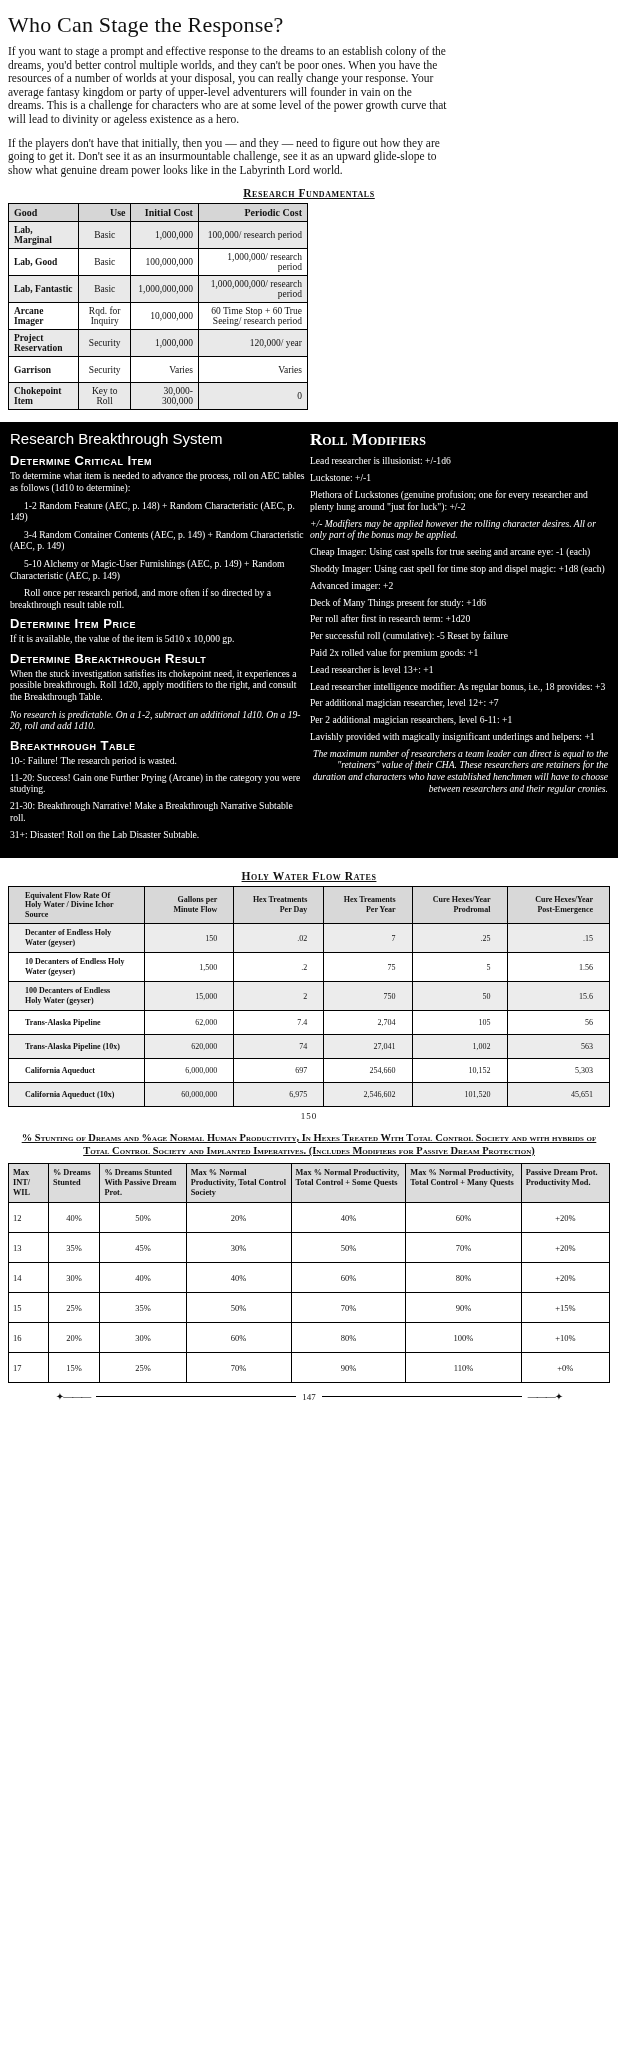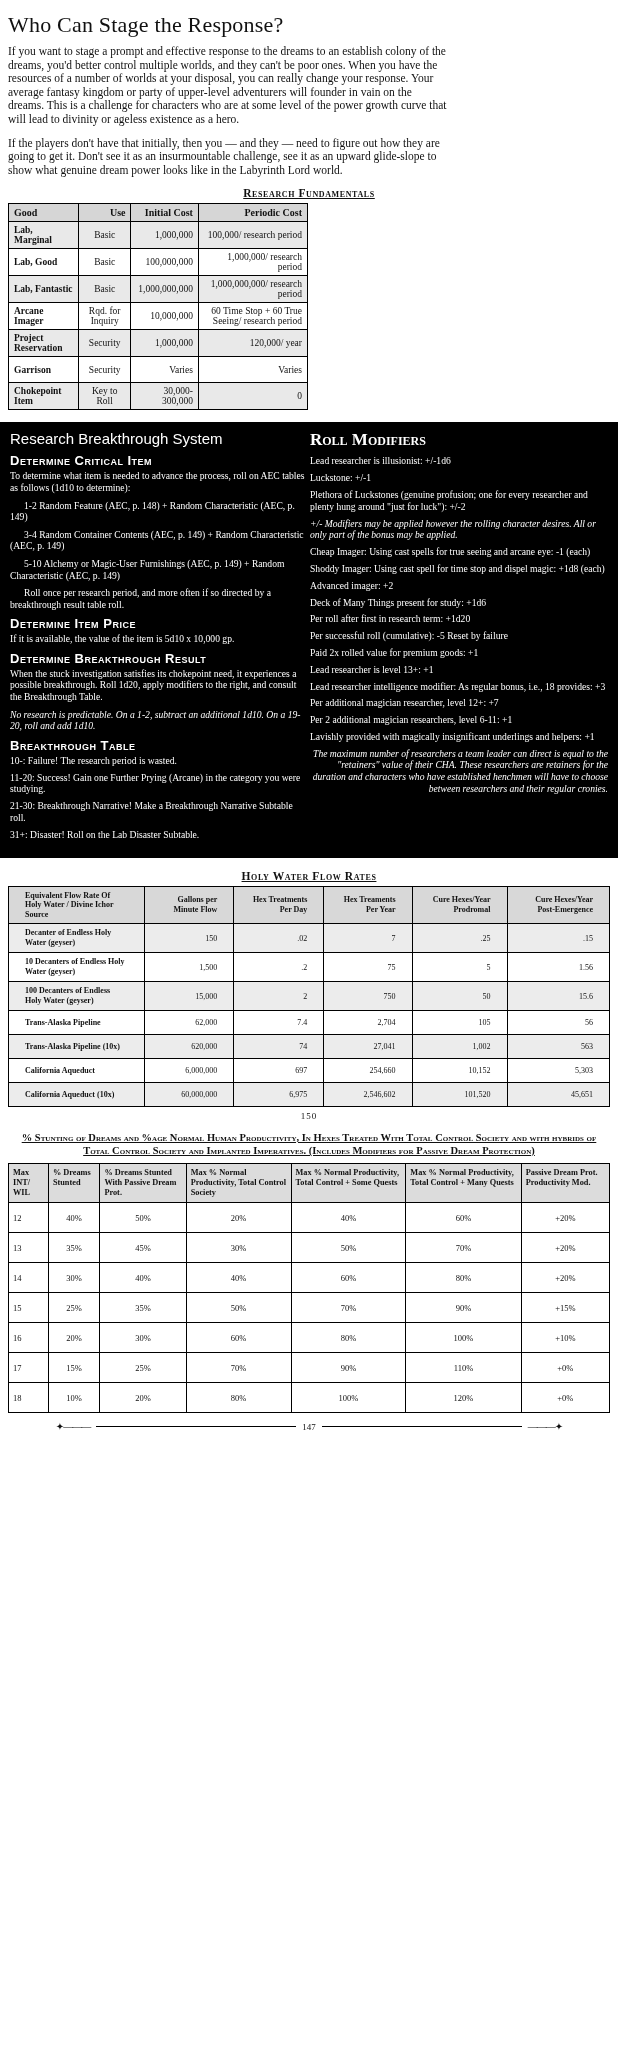--- a/index.html
+++ b/index.html
@@ -400,29 +400,20 @@
           </tr>
           <tr>
             <td class="l">17</td>
             <td>15%</td>
             <td>25%</td>
             <td>70%</td>
             <td>90%</td>
             <td>110%</td>
             <td>+0%</td>
           </tr>
-          <tr>
-            <td class="l">18</td>
-            <td>10%</td>
-            <td>20%</td>
-            <td>80%</td>
-            <td>100%</td>
-            <td>120%</td>
-            <td>+0%</td>
-          </tr>
         </tbody>
     </table>
     <div class="footer-orn">
       <span class="orn">✦———</span>
       <span class="line"></span>
       <span>147</span>
       <span class="line"></span>
       <span class="orn">———✦</span>
     </div>
   </div>

